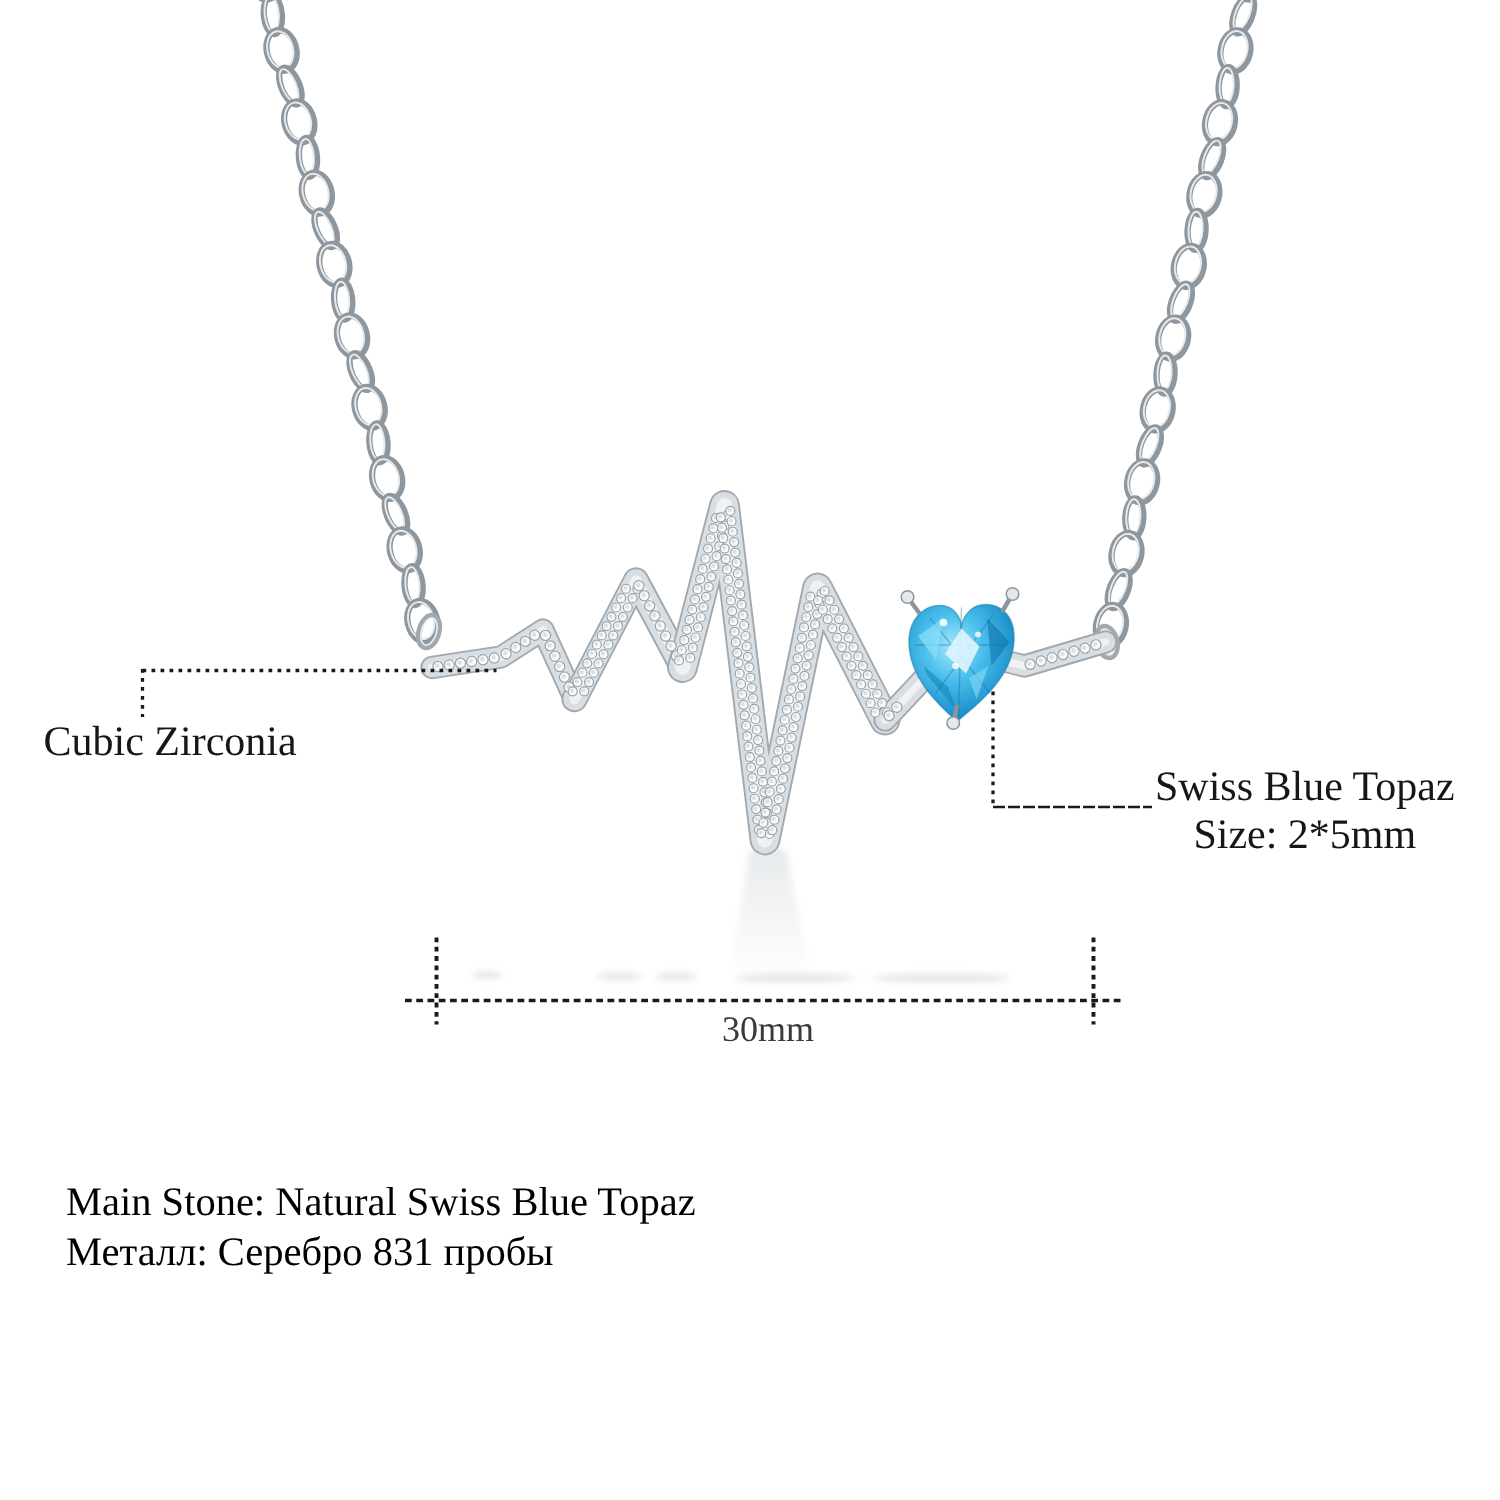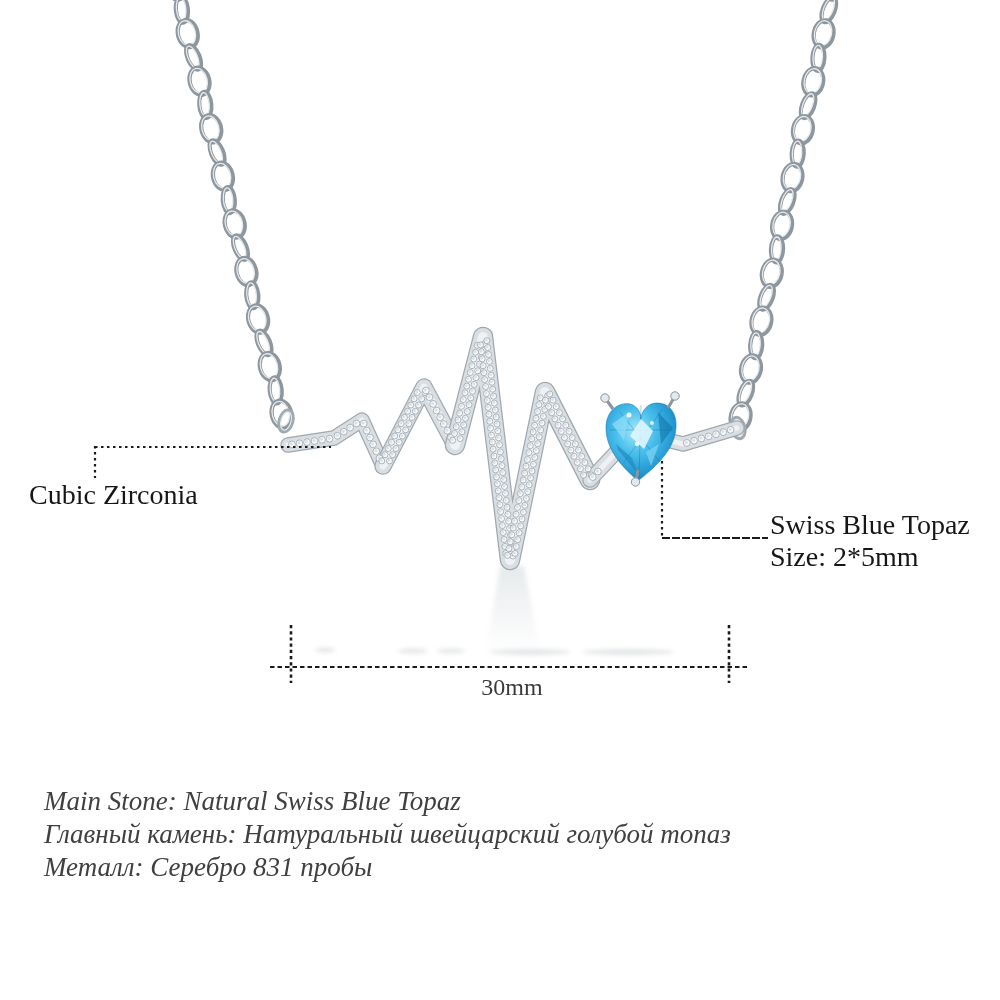--- a/index.html
+++ b/index.html
@@ -2,24 +2,24 @@
 <html><head>
 <meta charset="utf-8">
 <style>
   html,body{margin:0;padding:0;}
   body{width:1000px;height:1000px;background:#ffffff;position:relative;overflow:hidden;
        font-family:"Liberation Serif",serif;}
   #stage{position:absolute;left:0;top:0;width:1000px;height:1000px;}
   #art{position:absolute;left:0;top:0;}
   .callout-text{position:absolute;color:#161616;font-size:28px;line-height:32px;white-space:nowrap;}
   #cubic-label{left:29px;top:479px;}
-  #topaz-label{left:770px;top:509px;}
+  #topaz-label{left:770px;top:509px;text-align:center;}
   #dim-label{position:absolute;left:451px;top:674px;width:122px;text-align:center;
              font-family:Liberation Serif, serif;font-size:24px;color:#3a3a3a;}
-  #specs{position:absolute;left:44px;top:785px;font-size:27px;line-height:33px;color:#404040;font-style:italic;}
+  #specs{position:absolute;left:44px;top:785px;font-size:27px;line-height:33px;color:#000000;}
   #specs div{white-space:nowrap;}
 </style>
 </head>
 <body>
 
 <div id="stage">
 
   <svg id="art" width="1000" height="1000" viewBox="0 0 1000 1000">
     <defs>
       <radialGradient id="topazG" cx="0.42" cy="0.36" r="0.78">
@@ -646,16 +646,15 @@
 
   <div id="topaz-label" class="callout-text">
     <div>Swiss Blue Topaz</div>
     <div>Size: 2*5mm</div>
   </div>
 
   <div id="dim-label">30mm</div>
 
   <div id="specs">
     <div>Main Stone: Natural Swiss Blue Topaz</div>
-    <div>Главный камень: Натуральный швейцарский голубой топаз</div>
     <div>Металл: Серебро 831 пробы</div>
   </div>
 </div>
 
 </body></html>

